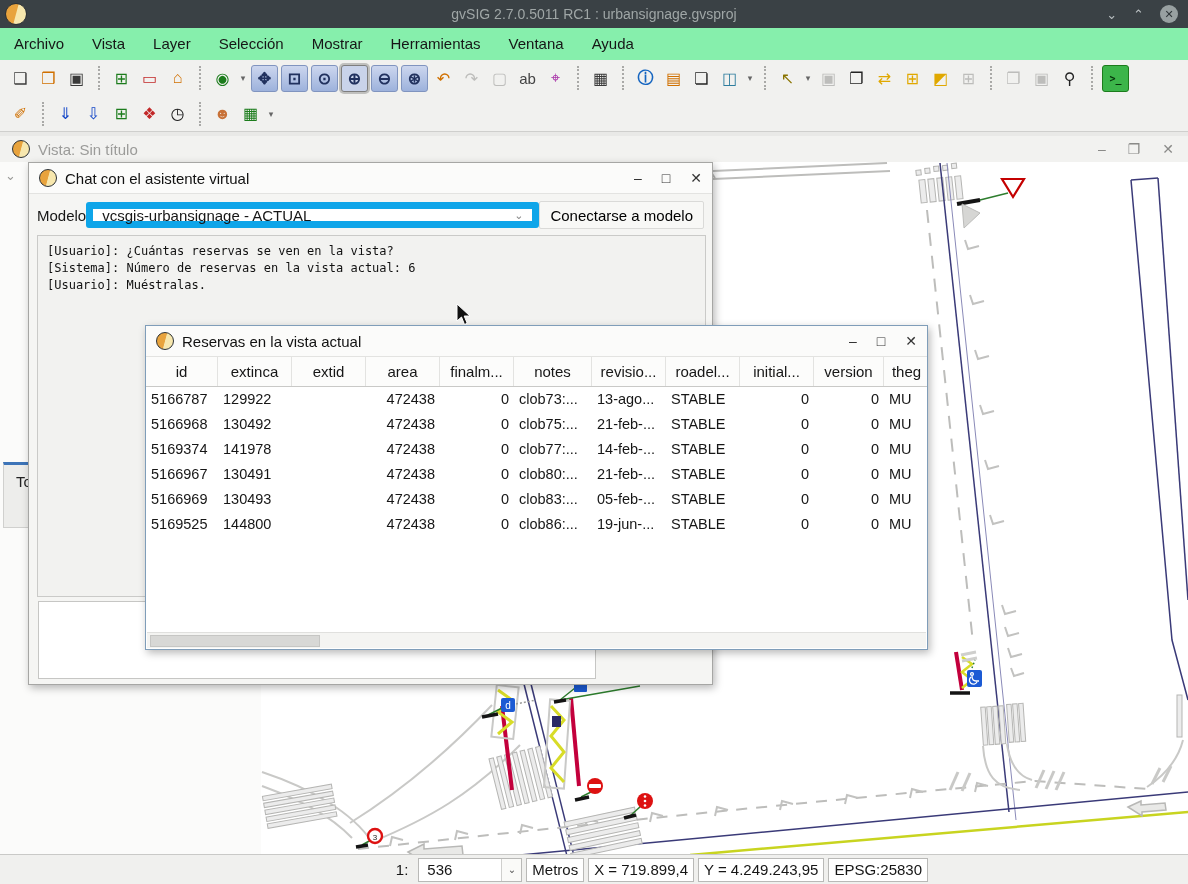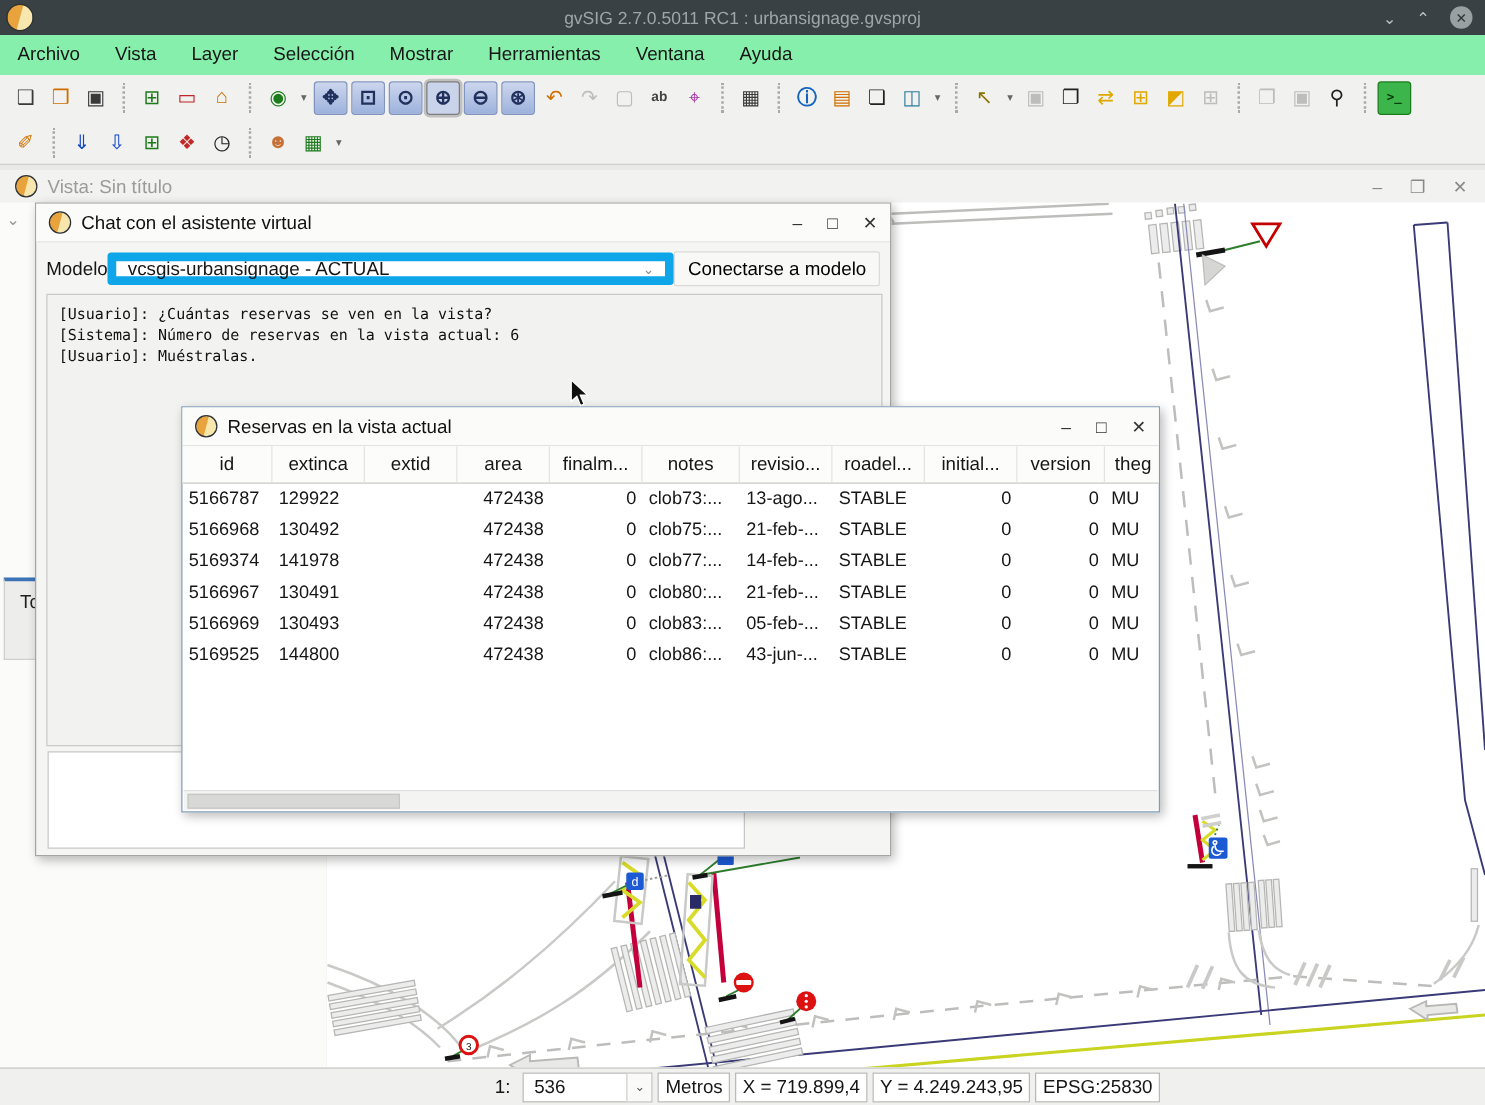--- a/index.html
+++ b/index.html
@@ -19,21 +19,21 @@
   .menubar{position:absolute;left:0;top:28px;width:1188px;height:32px;background:#86efac;
            display:flex;align-items:center;font-size:15px}
   .menu-item{padding:0 14px;line-height:32px;cursor:default}
 
   .toolbar{position:absolute;left:0;width:1188px;height:36px;background:#f1f1ef;
            display:flex;align-items:center;padding-left:8px;gap:3px;box-sizing:border-box}
   .toolbar.r1{top:60px}
   .toolbar.r2{top:96px;border-bottom:1px solid #cfcfcd}
   .tb{width:25px;height:25px;display:flex;align-items:center;justify-content:center;
       font-size:16px;color:#3a3a3a;border-radius:3px;flex:0 0 auto}
-  .tb.tiny{font-size:11px;font-weight:bold;color:#444}
+  .tb.tiny{font-size:15px;font-weight:normal;color:#444}
   .tb.blue{background:linear-gradient(#ccd6ee,#9db2dc);border:1px solid #8094bf;color:#21315e;font-weight:bold}
   .tb.sel{border:1px solid #7e7e7e;background:#c9d3ea;box-shadow:0 0 0 2px #c0c0be}
   .tb.dis{color:#bdbdbb}
   .tb.grn{color:#1c7c1c}
   .tb.red{color:#c22828}
   .tb.org{color:#d07000}
   .tb.yel{color:#e0a800}
   .tb.yel2{color:#8a7400}
   .tb.mag{color:#a832a8}
   .tb.inf{color:#1565c0;font-weight:bold}
@@ -596,21 +596,21 @@
         <span class="tc">MU</span>
       </div>
 
       <div class="tgrid trow">
         <span class="tc">5169525</span>
         <span class="tc">144800</span>
         <span class="tc"></span>
         <span class="tc a-r">472438</span>
         <span class="tc a-r">0</span>
         <span class="tc">clob86:...</span>
-        <span class="tc">43-jun-...</span>
+        <span class="tc">19-jun-...</span>
         <span class="tc">STABLE</span>
         <span class="tc a-r">0</span>
         <span class="tc a-r">0</span>
         <span class="tc">MU</span>
       </div>
     </div>
   <div class="hscroll">
     <div class="hthumb"></div>
   </div>
 </div>

